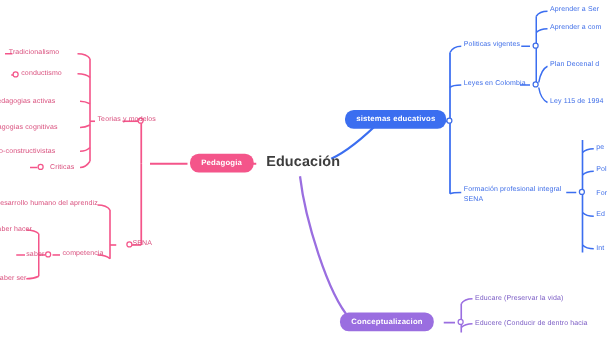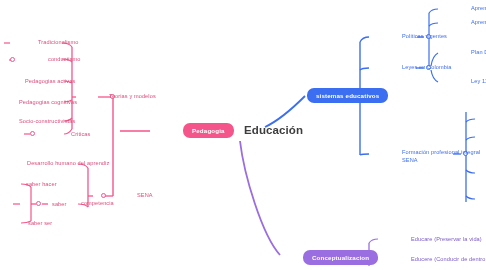--- a/index.html
+++ b/index.html
@@ -19,21 +19,20 @@
     position: absolute;
     left: 0;
     top: 0;
     width: 486px;
     height: 270px;
   }
   .node {
     position: absolute;
     white-space: nowrap;
     line-height: 1.15;
-    margin-left: 31px;
   }
   
   .root {
     font-size: 11.5px;
     font-weight: bold;
     color: #3d3d3d;
     letter-spacing: 0.1px;
   }
   
   .pill {

